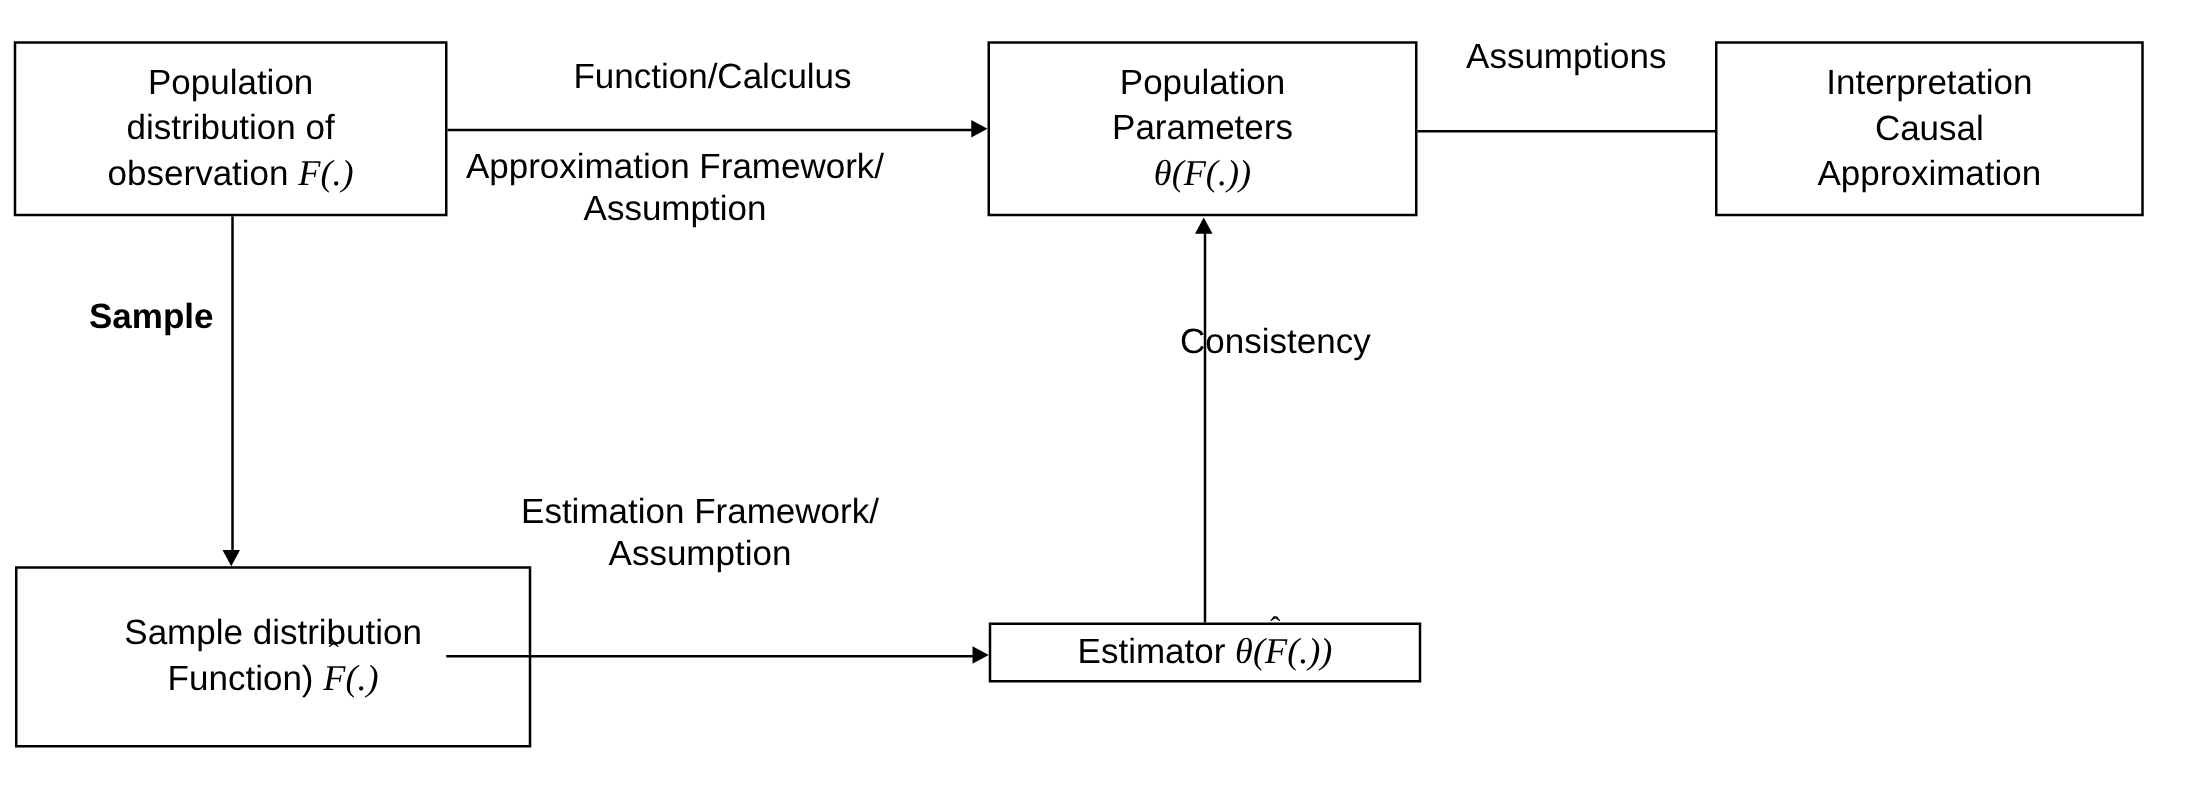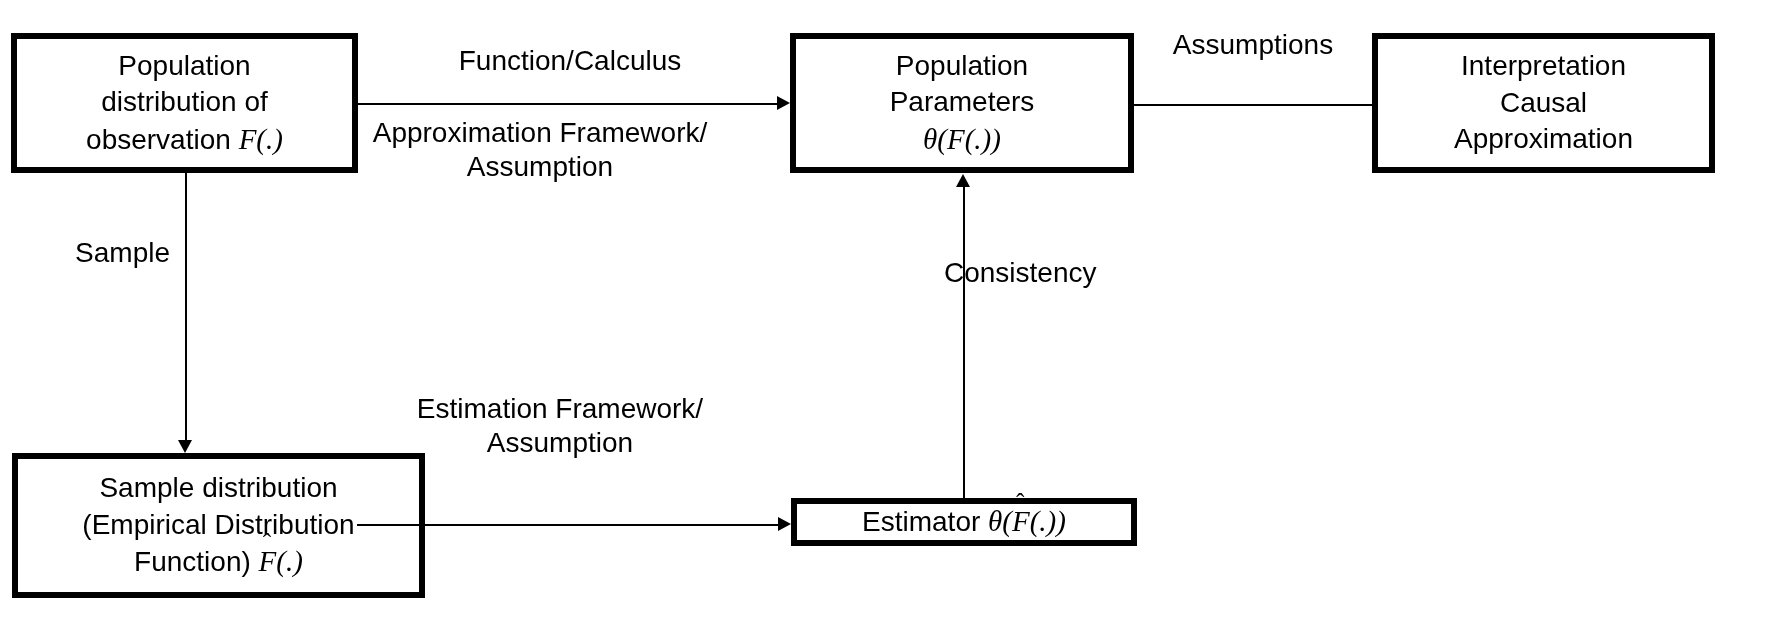--- a/index.html
+++ b/index.html
@@ -12,21 +12,21 @@
     width: 1766px;
     height: 629px;
     background: #ffffff;
     font-family: "Liberation Sans", sans-serif;
     color: #000000;
     overflow: hidden;
   }
   .node {
     position: absolute;
     box-sizing: border-box;
-    border: 6px solid #000000;
+    border: 2px solid #000000;
     background: #ffffff;
     display: flex;
     align-items: center;
     justify-content: center;
     text-align: center;
     font-size: 28px;
     line-height: 1.30;
     color: #000000;
   }
   .node .inner { padding: 0 6px; width: 100%; }
@@ -118,21 +118,20 @@
     <div class="inner">
       <div>Interpretation</div>
       <div>Causal</div>
       <div>Approximation</div>
     </div>
   </div>
 
   <div class="node" style="left:12px; top:453px; width:413px; height:145px;">
     <div class="inner">
       <div>Sample distribution</div>
-      <div>(Empirical Distribution</div>
       <div>
         <span>Function) </span><span class="math hatwrap"><span class="hat">̂</span><span>F</span></span><span class="math">(.)</span>
       </div>
     </div>
   </div>
 
   <div class="node" style="left:791px; top:498px; width:346px; height:48px;">
     <div class="inner">
       <div>
         <span>Estimator </span><span class="math">θ(</span><span class="math hatwrap"><span class="hat">̂</span><span>F</span></span><span class="math">(.))</span>
@@ -145,21 +144,21 @@
 
   <div class="edge-label" style="left:390px; top:44px; width:360px;">Function/Calculus</div>
   <div class="edge-label" style="left:330px; top:116px; width:420px;">Approximation Framework/
 Assumption</div>
 
   <div class="line-h" style="left:1134px; top:104px; width:238px;"></div>
   <div class="edge-label" style="left:1113px; top:28px; width:280px;">Assumptions</div>
 
   <div class="line-v" style="left:185px; top:173px; height:268px;"></div>
   <div class="arrow-down" style="left:178px; top:440px;"></div>
-  <div class="edge-label" style="left:40px; top:236px; width:130px; text-align:right;">Sample</div>
+  <div class="edge-label" style="left:56px; top:236px; width:130px; text-align:center;font-weight:bold;">Sample</div>
 
   <div class="line-h" style="left:357px; top:524px; width:422px;"></div>
   <div class="arrow-right" style="left:778px; top:517px;"></div>
 
   <div class="edge-label" style="left:350px; top:392px; width:420px;">Estimation Framework/
 Assumption</div>
 
   <div class="line-v" style="left:963px; top:186px; height:312px;"></div>
   <div class="arrow-up" style="left:956px; top:174px;"></div>
   <div class="edge-label" style="left:944px; top:256px; width:220px; text-align:left;">Consistency</div>

